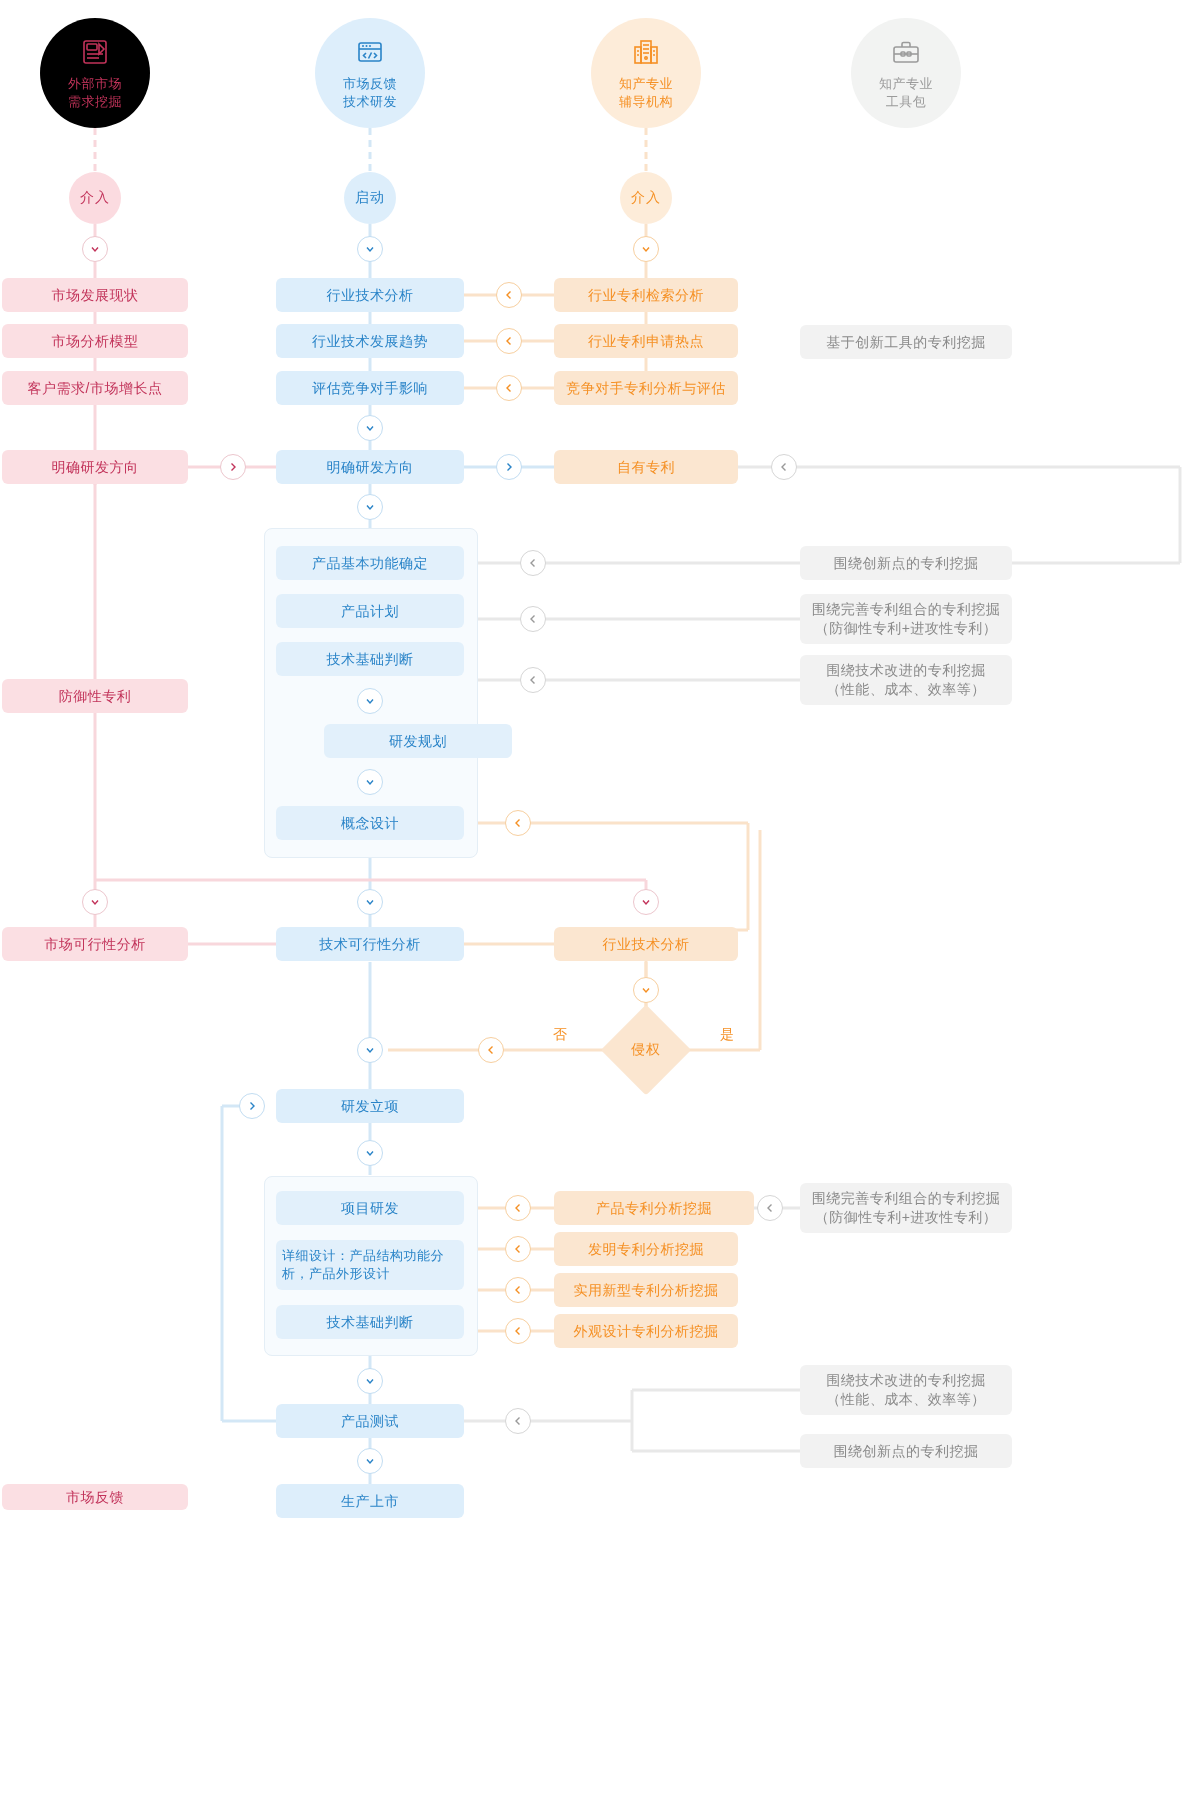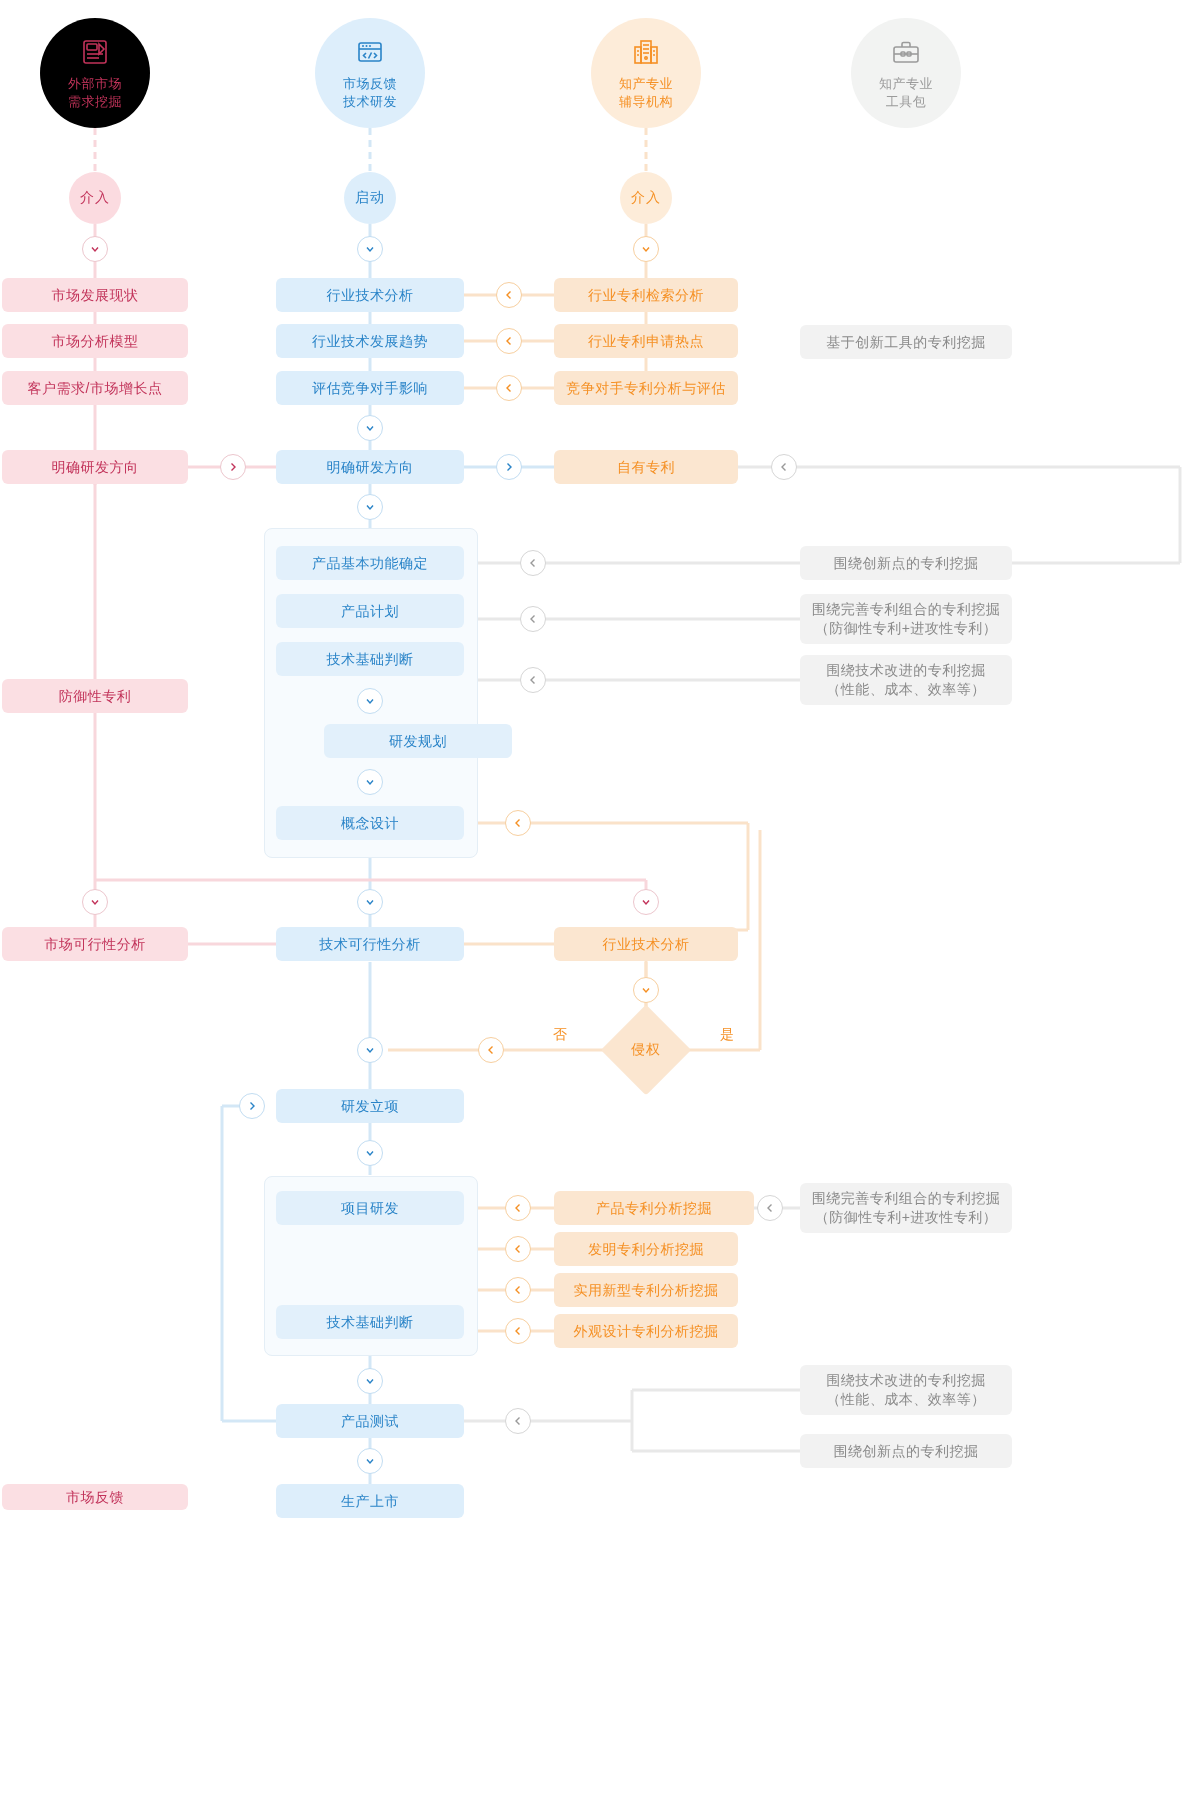--- a/index.html
+++ b/index.html
@@ -457,20 +457,21 @@
 
   <div class="group-box" style="left:264px; top:528px; width:214px; height:330px;"></div>
   <div class="node blue-soft" style="left:276px; top:546px; width:188px; height:34px; z-index:5;">产品基本功能确定</div>
   <div class="node blue-soft" style="left:276px; top:594px; width:188px; height:34px; z-index:5;">产品计划</div>
   <div class="node blue-soft" style="left:276px; top:642px; width:188px; height:34px; z-index:5;">技术基础判断</div>
   <div class="node blue-soft" style="left:276px; top:724px; width:188px; height:34px; z-index:5;margin-left:48px;">研发规划</div>
   <div class="node blue-soft" style="left:276px; top:806px; width:188px; height:34px; z-index:5;">概念设计</div>
 
   <div class="group-box" style="left:264px; top:1176px; width:214px; height:180px;"></div>
   <div class="node blue-soft" style="left:276px; top:1191px; width:188px; height:34px; z-index:5;">项目研发</div>
+  <div class="node blue-soft" style="left:276px; top:1240px; width:188px; height:50px; z-index:5; font-size:13px; padding:0 6px;">详细设计：产品结构功能分析，产品外形设计</div>
   <div class="node blue-soft" style="left:276px; top:1305px; width:188px; height:34px; z-index:5;">技术基础判断</div>
 
   <div class="node orange" style="left:554px; top:278px; width:184px; height:34px;">行业专利检索分析</div>
   <div class="node orange" style="left:554px; top:324px; width:184px; height:34px;">行业专利申请热点</div>
   <div class="node orange" style="left:554px; top:371px; width:184px; height:34px;">竞争对手专利分析与评估</div>
   <div class="node orange" style="left:554px; top:450px; width:184px; height:34px;">自有专利</div>
   <div class="node orange" style="left:554px; top:927px; width:184px; height:34px;">行业技术分析</div>
 
   <div class="node orange" style="left:554px; top:1191px; width:200px; height:34px;">产品专利分析挖掘</div>
   <div class="node orange" style="left:554px; top:1232px; width:184px; height:34px;">发明专利分析挖掘</div>

